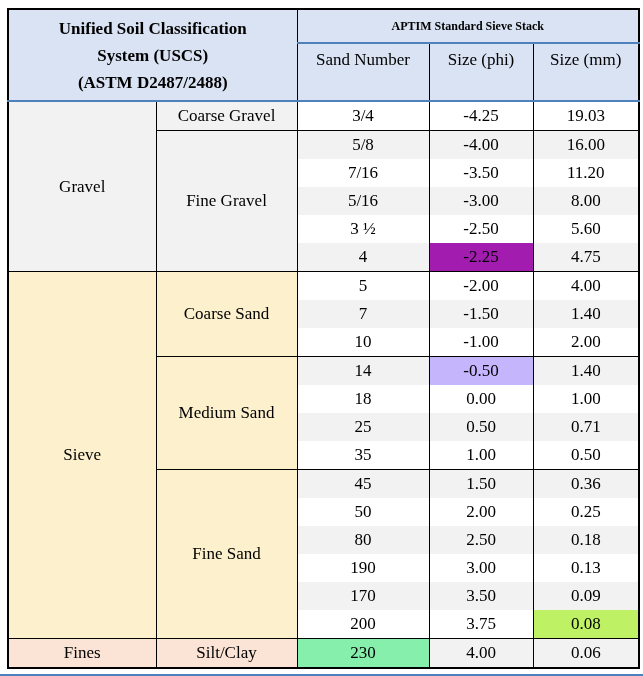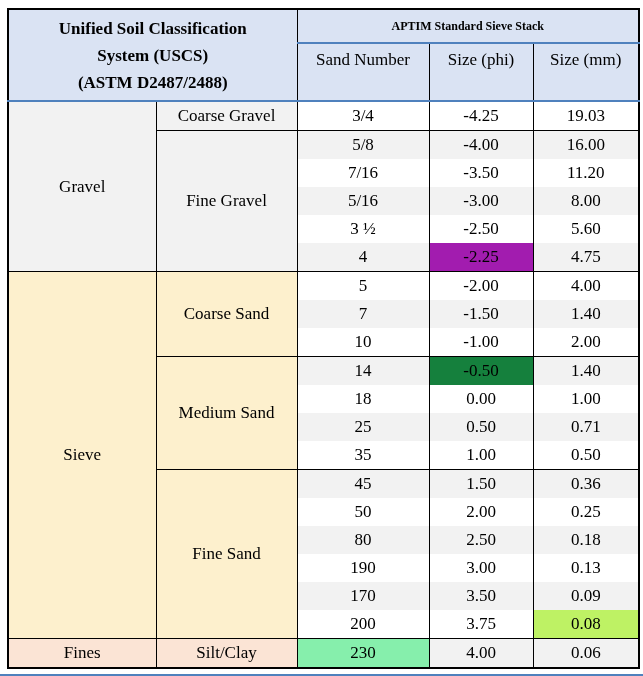--- a/index.html
+++ b/index.html
@@ -147,21 +147,21 @@
           <td style="background: rgb(242, 242, 242);">1.40</td>
         </tr>
         <tr>
           <td style="background: rgb(255, 255, 255);">10</td>
           <td style="background: rgb(255, 255, 255);">-1.00</td>
           <td style="background: rgb(255, 255, 255);">2.00</td>
         </tr>
         <tr class="subgroup-start">
           <td rowspan="4" style="background: rgb(253, 240, 205);">Medium Sand</td>
           <td style="background: rgb(242, 242, 242);">14</td>
-          <td style="background: #15803d;">-0.50</td>
+          <td style="background: #c4b5fd;">-0.50</td>
           <td style="background: rgb(242, 242, 242);">1.40</td>
         </tr>
         <tr>
           <td style="background: rgb(255, 255, 255);">18</td>
           <td style="background: rgb(255, 255, 255);">0.00</td>
           <td style="background: rgb(255, 255, 255);">1.00</td>
         </tr>
         <tr>
           <td style="background: rgb(242, 242, 242);">25</td>
           <td style="background: rgb(242, 242, 242);">0.50</td>

